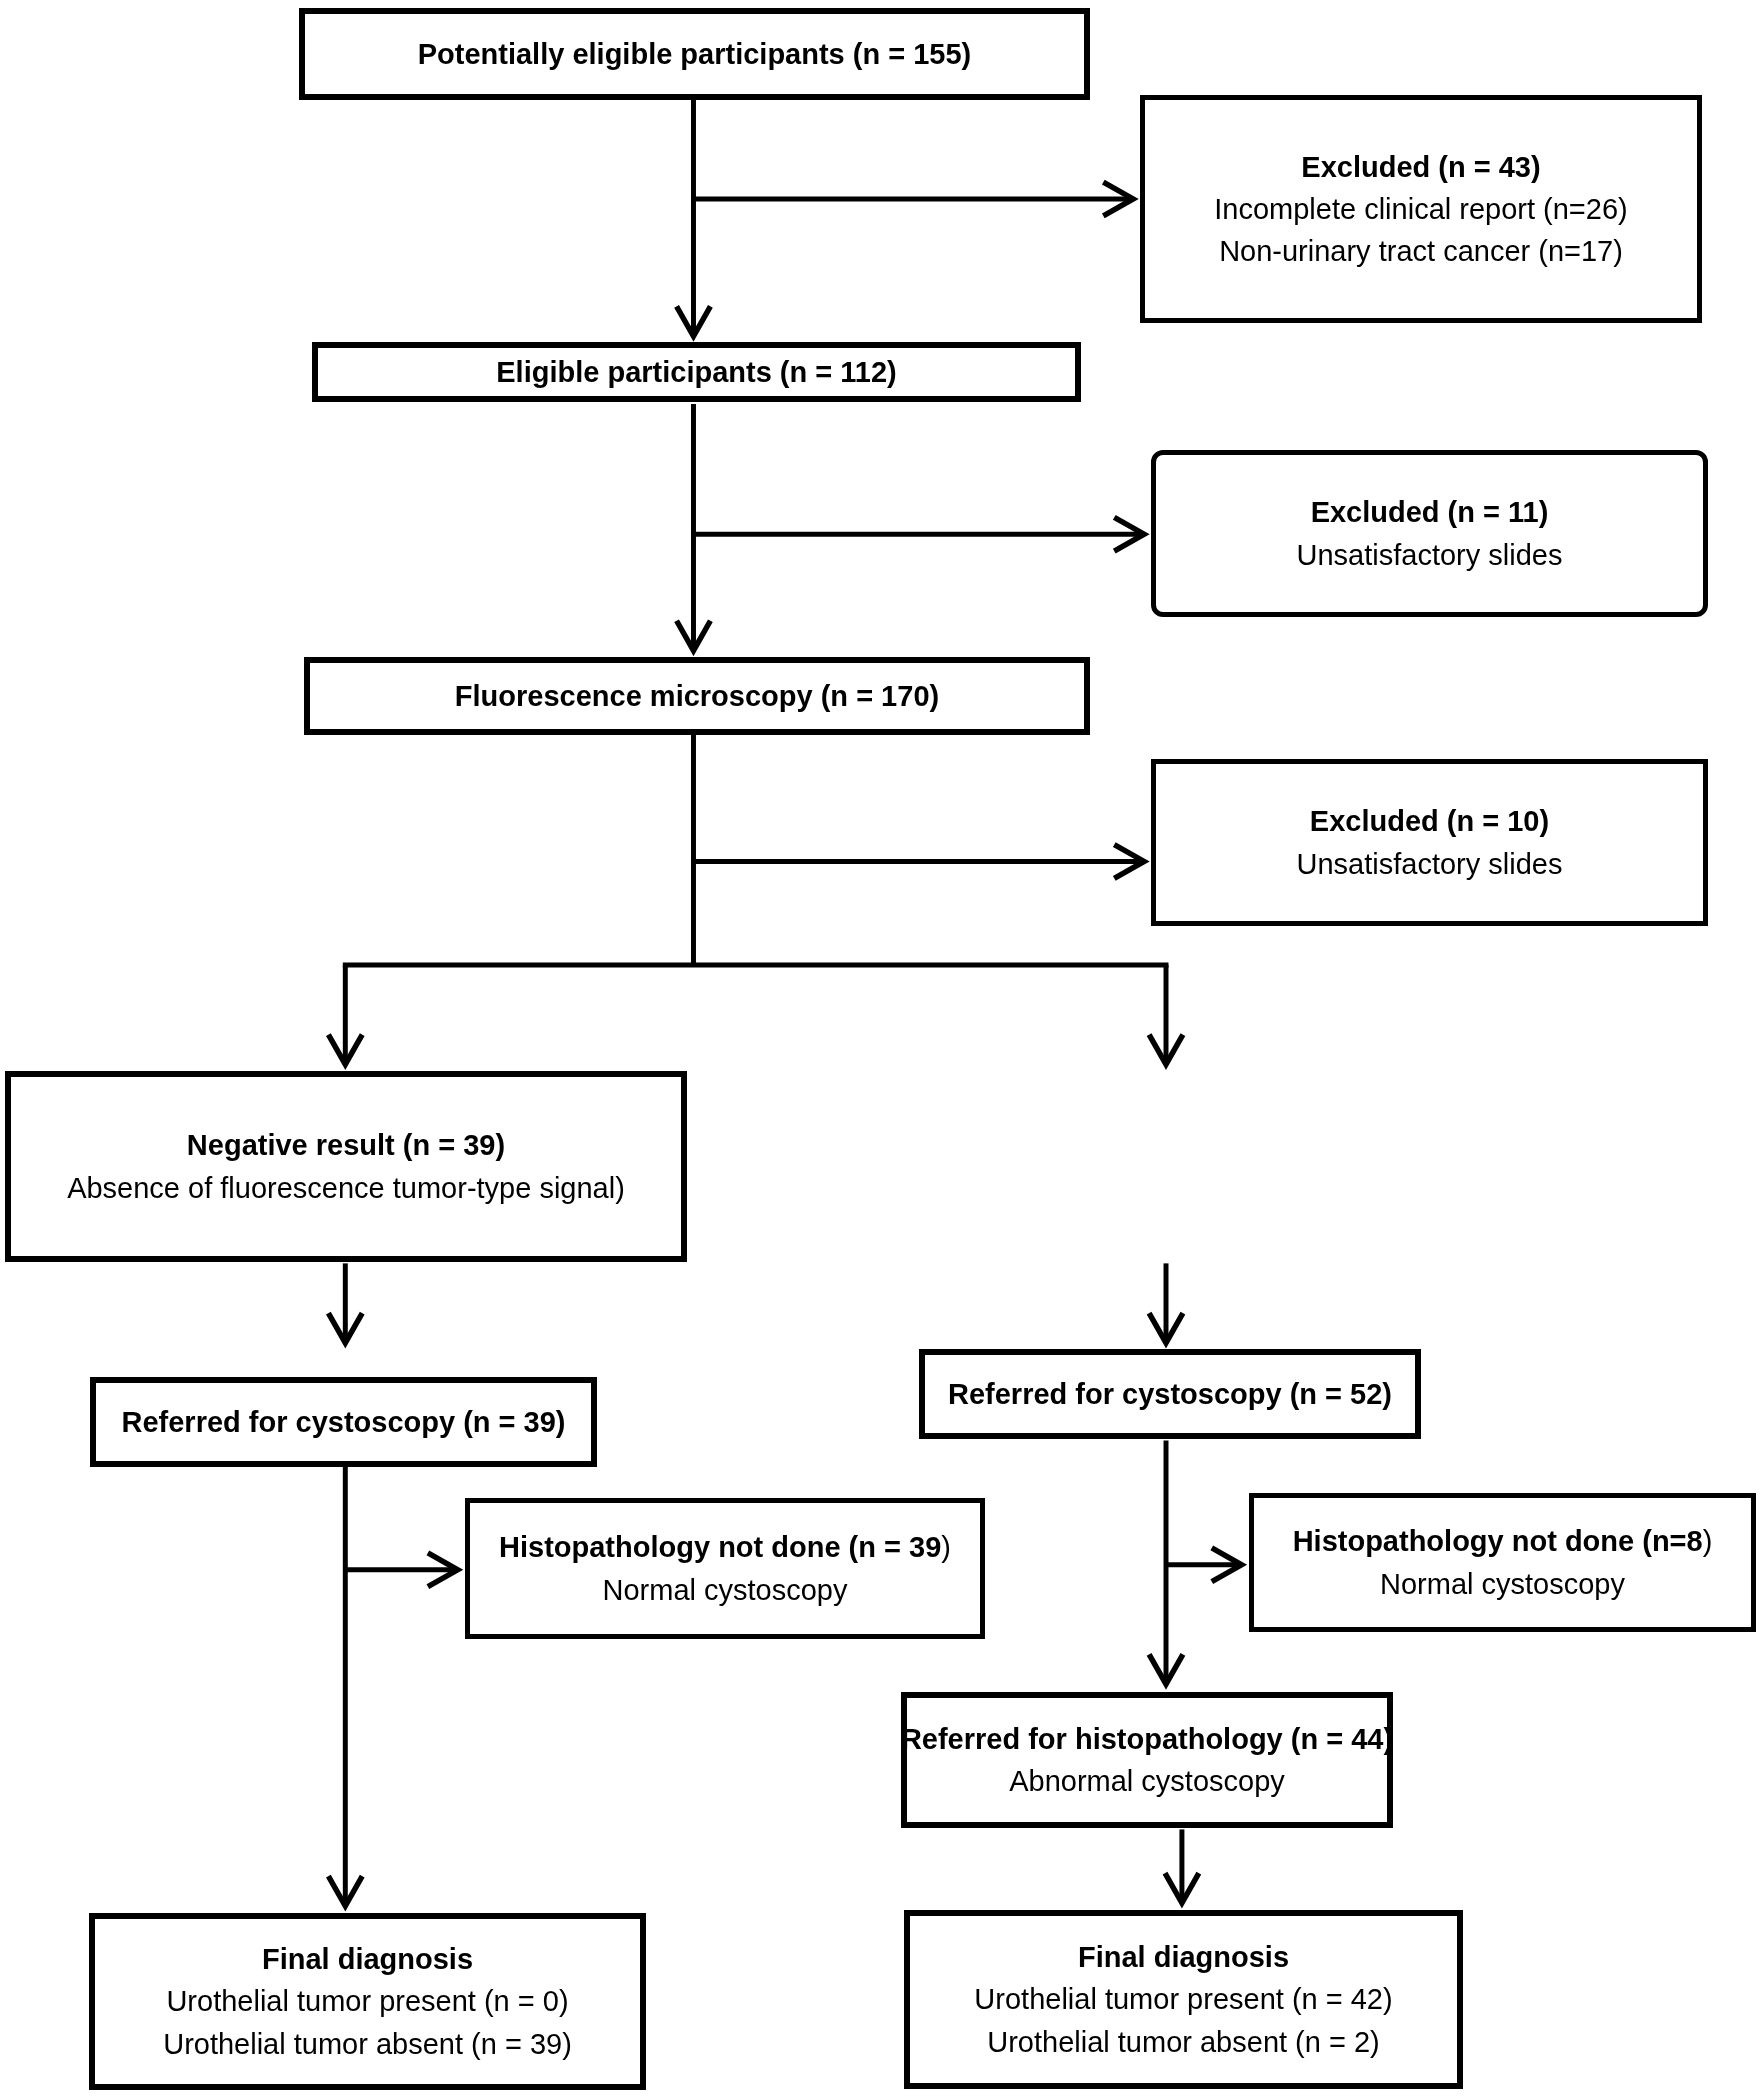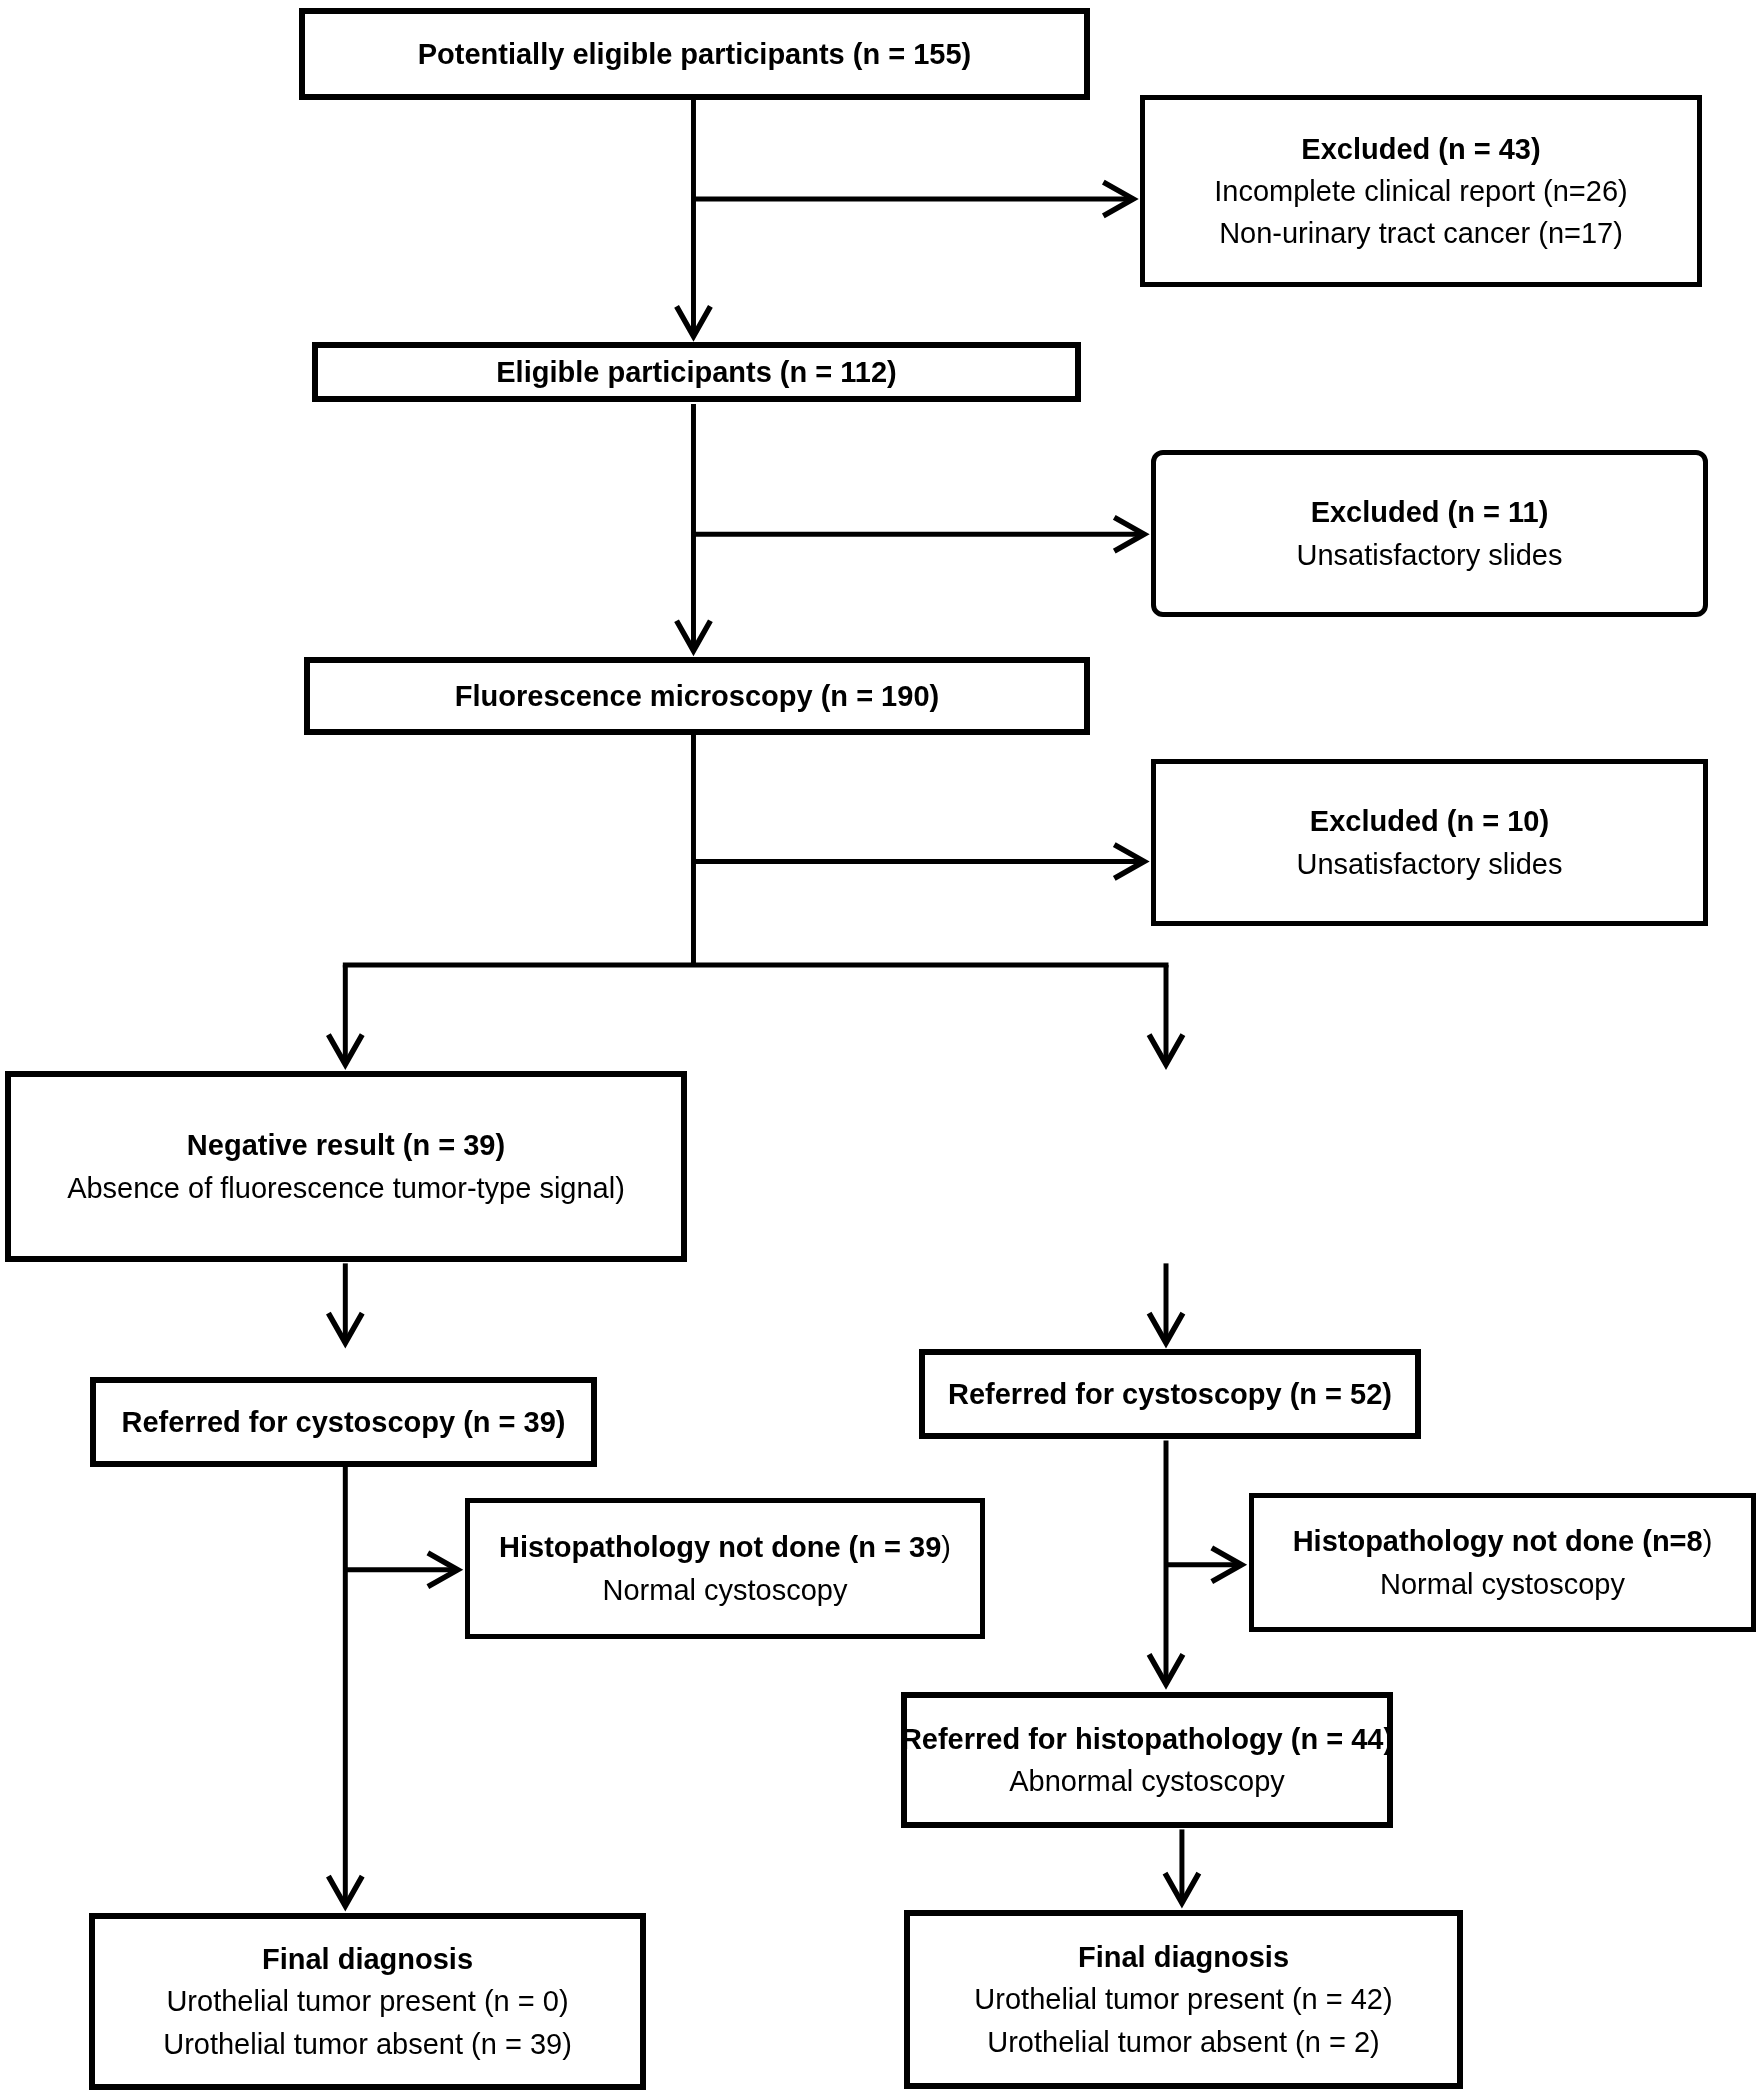--- a/index.html
+++ b/index.html
@@ -22,21 +22,21 @@
     text-align:center;
     font-size:29px;
     line-height:1.45;
   }
   .node div, .node span { white-space:nowrap; }
   .t { font-weight:bold; }
   .r { font-weight:normal; }
 
   
   #n-potentially   { left:299px;  top:8px;    width:791px; height:92px;  }
-  #n-excluded43    { left:1140px; top:95px;   width:562px; height:192px; border-width:5px; }
+  #n-excluded43    { left:1140px; top:95px;   width:562px; height:228px; border-width:5px; }
   #n-eligible      { left:312px;  top:342px;  width:769px; height:60px;  }
   #n-excluded11    { left:1151px; top:450px;  width:557px; height:167px; border-width:5px;border-radius:12px; }
   #n-fluorescence  { left:304px;  top:657px;  width:786px; height:78px;  }
   #n-excluded10    { left:1151px; top:759px;  width:557px; height:167px; border-width:5px; }
   #n-negative      { left:5px;    top:1071px; width:682px; height:191px; }
   #n-positive      { left:822px;  top:1071px; width:687px; height:191px; }
   #n-cysto39       { left:90px;   top:1377px; width:507px; height:90px;  }
   #n-cysto52       { left:919px;  top:1349px; width:502px; height:90px;  }
   #n-histo39       { left:465px;  top:1498px; width:520px; height:141px; border-width:5px; }
   #n-histo8        { left:1249px; top:1493px; width:507px; height:139px; border-width:5px; }
@@ -93,21 +93,21 @@
   <div class="node" id="n-eligible">
     <div class="t">Eligible participants (n = 112)</div>
   </div>
 
   <div class="node" id="n-excluded11">
     <div class="t">Excluded (n = 11)</div>
     <div class="r">Unsatisfactory slides</div>
   </div>
 
   <div class="node" id="n-fluorescence">
-    <div class="t">Fluorescence microscopy (n = 190)</div>
+    <div class="t">Fluorescence microscopy (n = 170)</div>
   </div>
 
   <div class="node" id="n-excluded10">
     <div class="t">Excluded (n = 10)</div>
     <div class="r">Unsatisfactory slides</div>
   </div>
 
   <div class="node" id="n-negative">
     <div class="t">Negative result (n = 39)</div>
     <div class="r">Absence of fluorescence tumor-type signal)</div>

